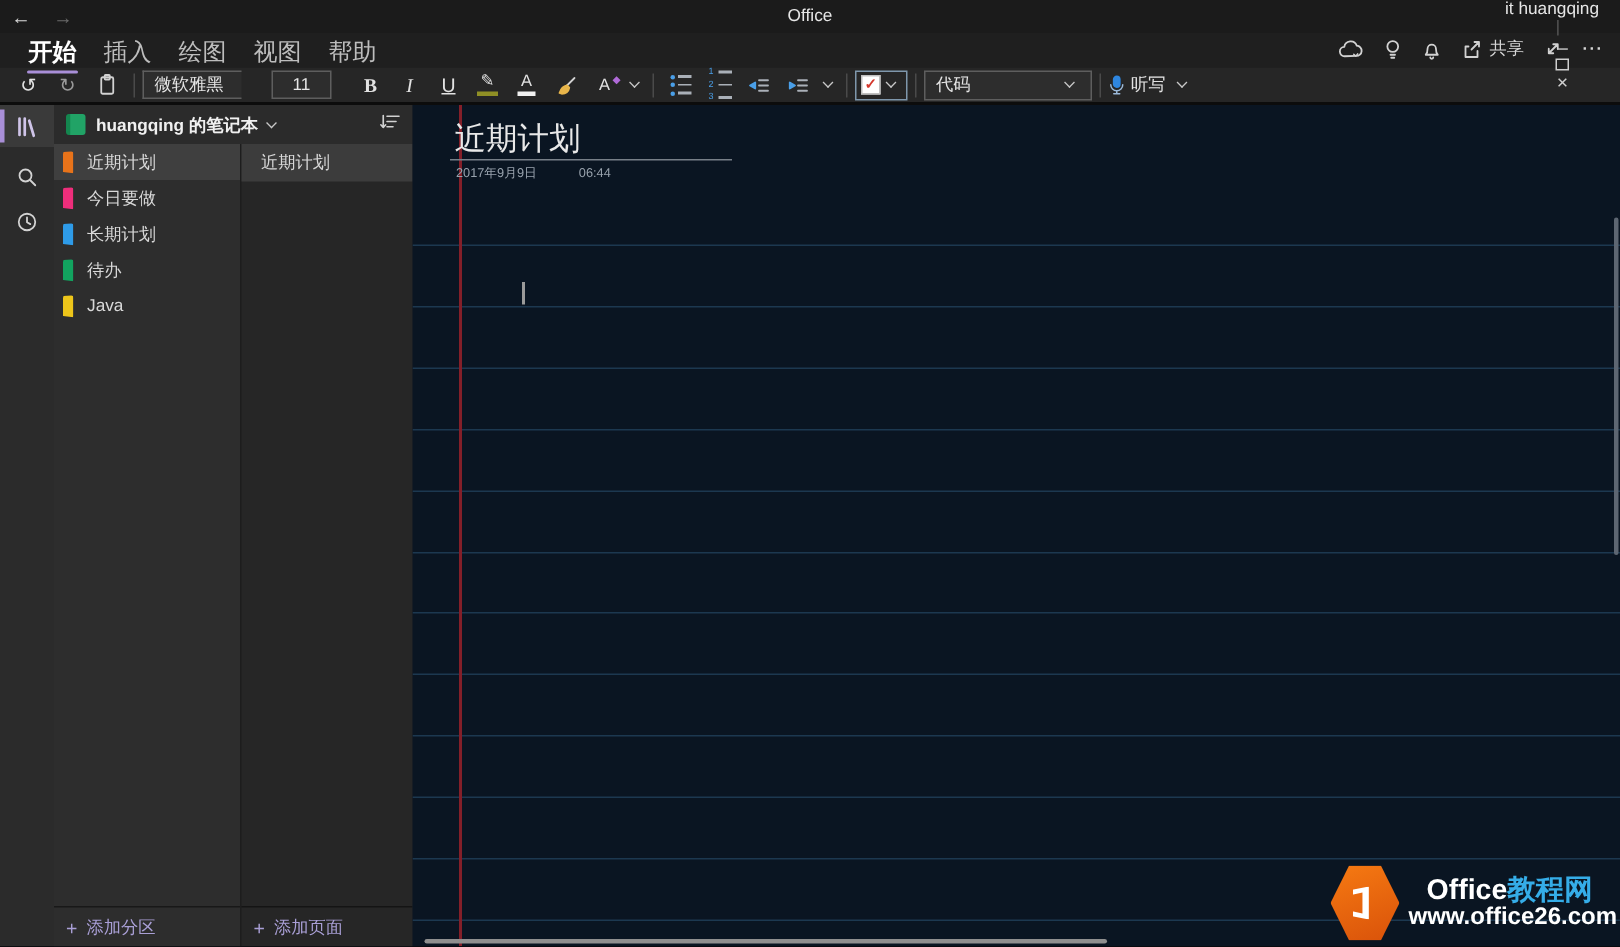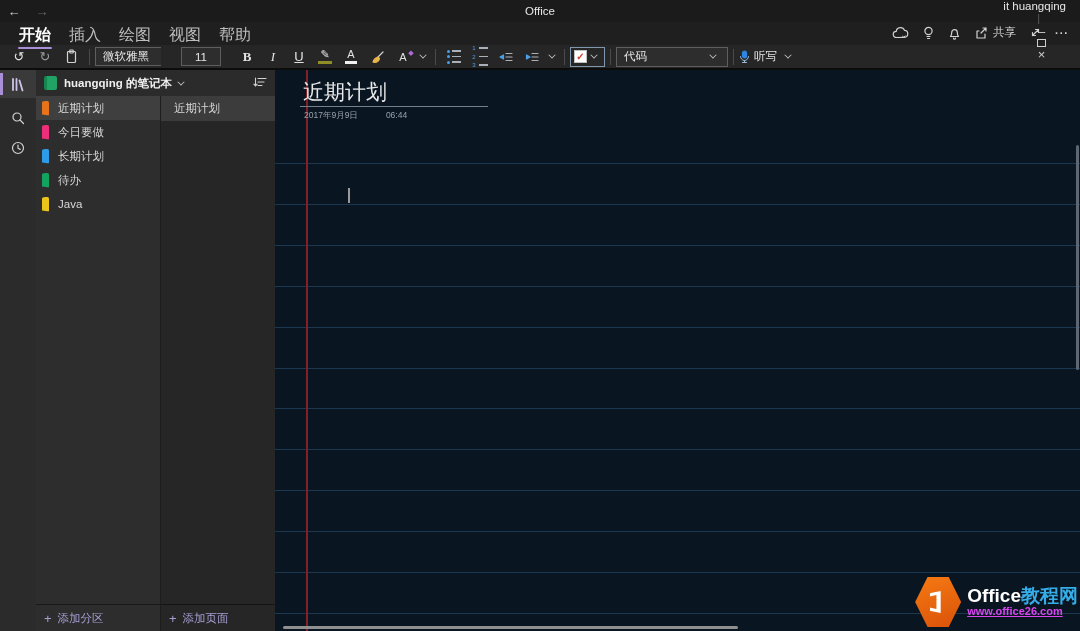--- a/index.html
+++ b/index.html
@@ -98,24 +98,24 @@
   .date-row { position:absolute; left:29px; top:40px; font-size:8.5px; color:#98a2ad; z-index:3; display:flex; gap:28px; }
   .caret { position:absolute; left:73px; top:118px; width:1.5px; height:15px; background:#9a9a9a; z-index:3; }
   .vscroll { position:absolute; right:1px; top:75px; width:3px; height:225px; background:#5d6672; border-radius:2px; z-index:5; }
   .hscroll { position:absolute; left:8px; bottom:2px; width:455px; height:3px; background:#8f8f8f; border-radius:2px; z-index:5; }
 
   
   .watermark { position:absolute; right:2px; bottom:4px; display:flex; align-items:center; z-index:6; }
   .wm-hex { width:46px; height:50px; background:linear-gradient(160deg,#f67a12,#d9520a); clip-path:polygon(27% 0,73% 0,100% 50%,73% 100%,27% 100%,0 50%); display:flex; align-items:center; justify-content:center; }
   .wm-door { width:17px; height:22px; background:#fff; clip-path:polygon(0 10%,65% 0,65% 100%,0 90%,0 75%,40% 82%,40% 18%,0 25%); }
   .wm-text { margin-left:6px; line-height:1.05; }
-  .wm-brand { font-size:19px; font-weight:bold; }
+  .wm-brand { font-size:19px; font-weight:bold;margin-left:12px; }
   .wm-brand .a { color:#ffffff; }
   .wm-brand .b { color:#35ade8; }
-  .wm-url { font-size:11px; font-weight:bold; color:#d946ef;text-decoration:underline; }
+  .wm-url { font-size:16px; font-weight:bold; color:#ffffff; }
 
   svg { stroke:#d2d2d2; fill:none; stroke-width:1.2; stroke-linecap:round; stroke-linejoin:round; }
 </style>
 </head>
 <body>
 
 <div id="app">
 
   <div class="titlebar">
     <div class="nav-arrow">←</div>

